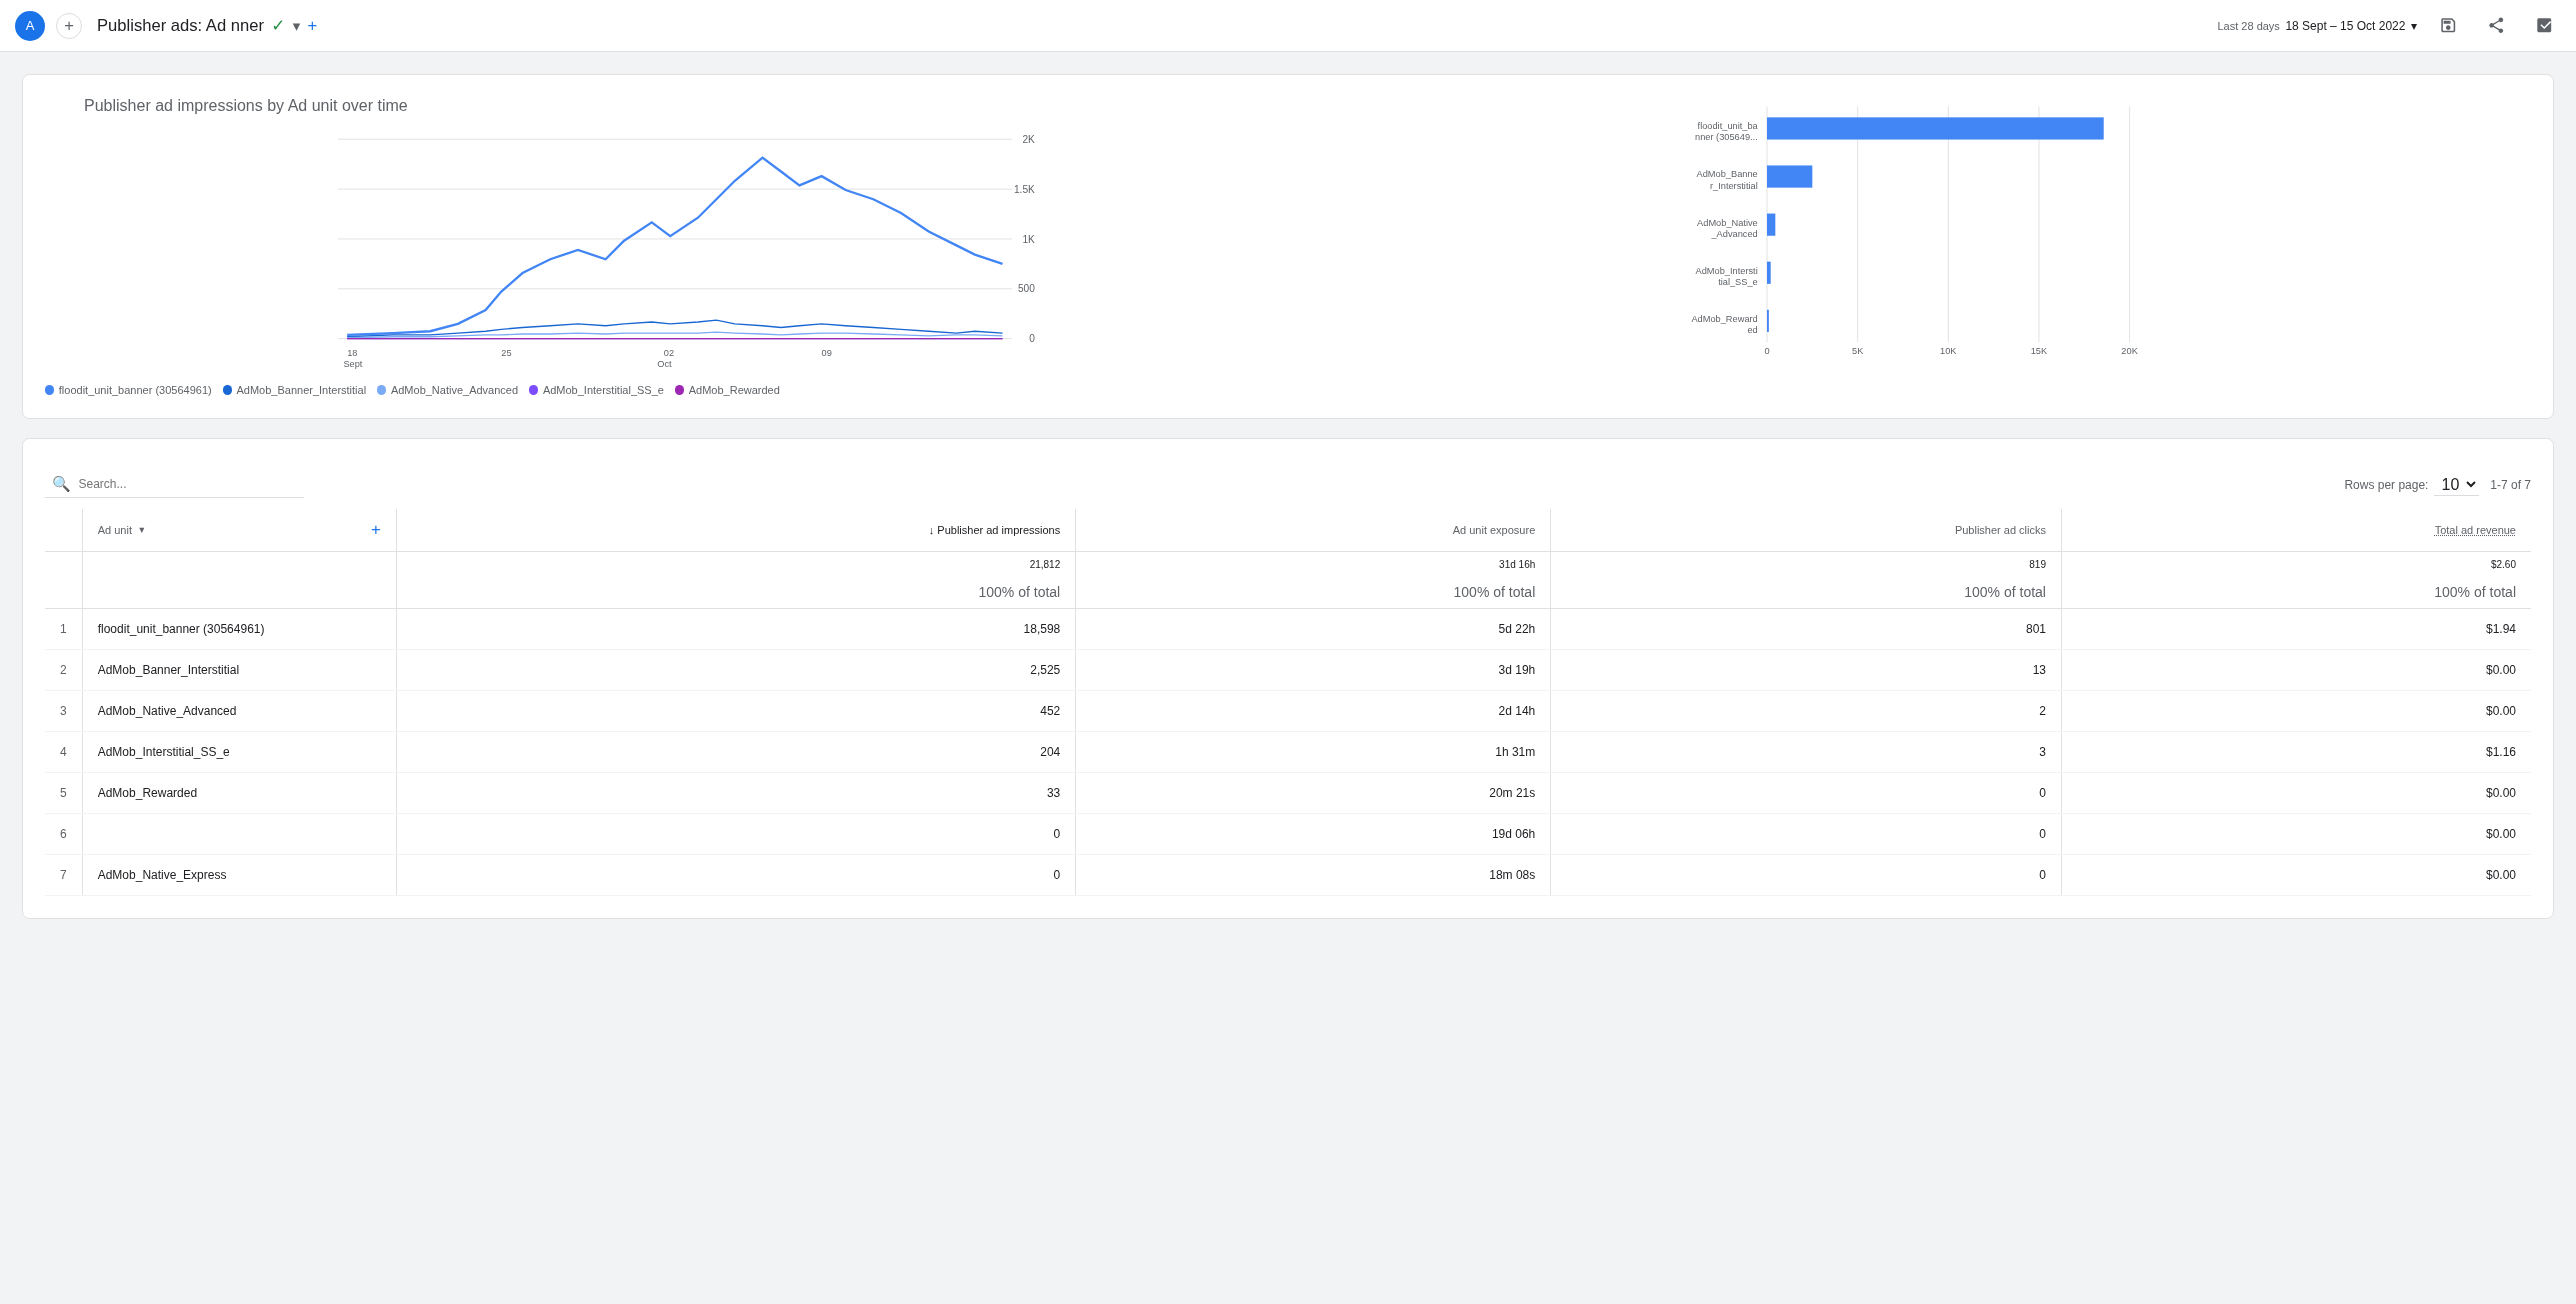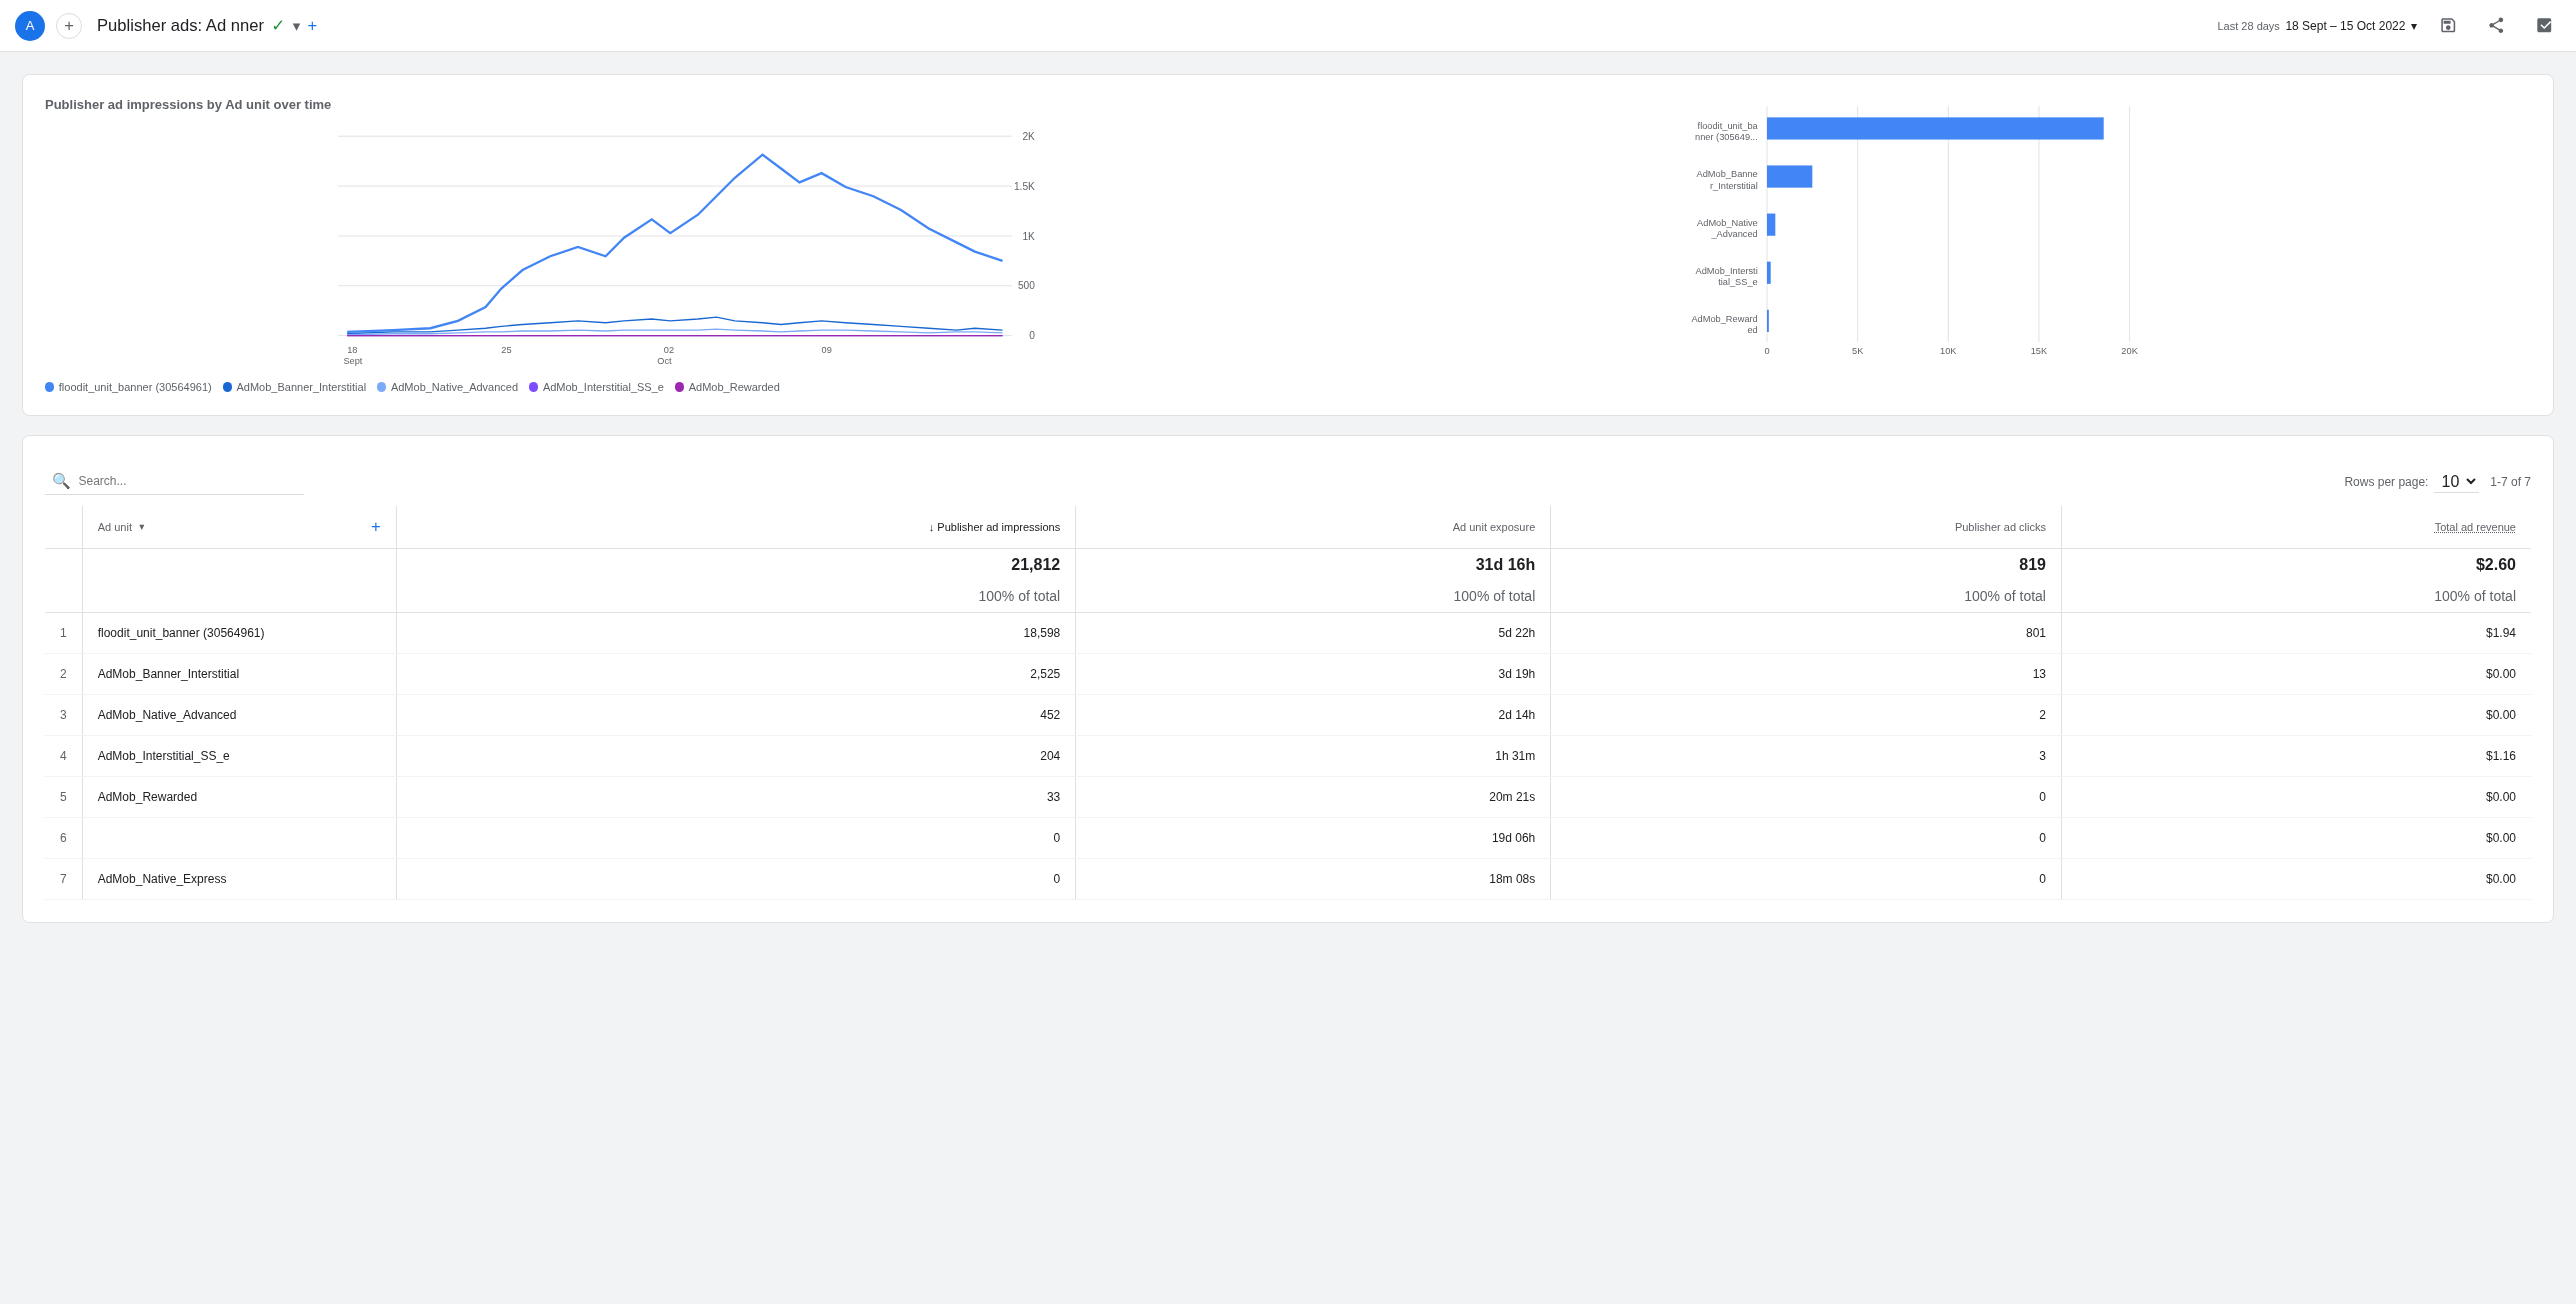--- a/index.html
+++ b/index.html
@@ -48,21 +48,21 @@
     
     .card {
       background: #fff; border-radius: 7.4px; border: 0.9px solid #e0e0e0;
       padding: 22px; margin-bottom: 18.5px;
     }
 
     
     .charts-row { display: flex; gap: 22px; }
     .chart-section { flex: 1; }
     .chart-title {
-      font-size: 13px; color: #5f6368; margin-bottom: 15px; font-weight: 700;
+      font-size: 16px; color: #5f6368; margin-bottom: 15px; font-weight: 400; margin-left: 39px;
     }
 
     
     .line-chart-container { position: relative; }
     .line-chart-svg { width: 100%; height: 240px; }
     .chart-legend {
       display: flex; flex-wrap: wrap; gap: 11px; margin-top: 11px;
       font-size: 11px; color: #5f6368;
     }
     .legend-item { display: flex; align-items: center; gap: 4.6px; }
@@ -112,21 +112,21 @@
       font-size: 12px; text-align: right; color: #202124;
     }
     .data-table td.left { text-align: left; }
     .data-table td.row-num { color: #5f6368; width: 37px; }
 
     
     .summary-row td {
       padding: 7.4px 15px; font-size: 12px;
       border-bottom: 1.8px solid #e0e0e0;
     }
-    .summary-main { font-weight: 700; font-size: 16px; }
+    .summary-main { font-weight: 400; font-size: 10px; }
     .summary-sub { font-size: 14px; color: #5f6368; margin-top: 14px; }
 
     .ad-unit-header {
       display: flex; align-items: center; gap: 7.4px;
     }
     .add-col-btn {
       color: #1a73e8; font-size: 16.6px; cursor: pointer; margin-left: auto;
     }
 
     

